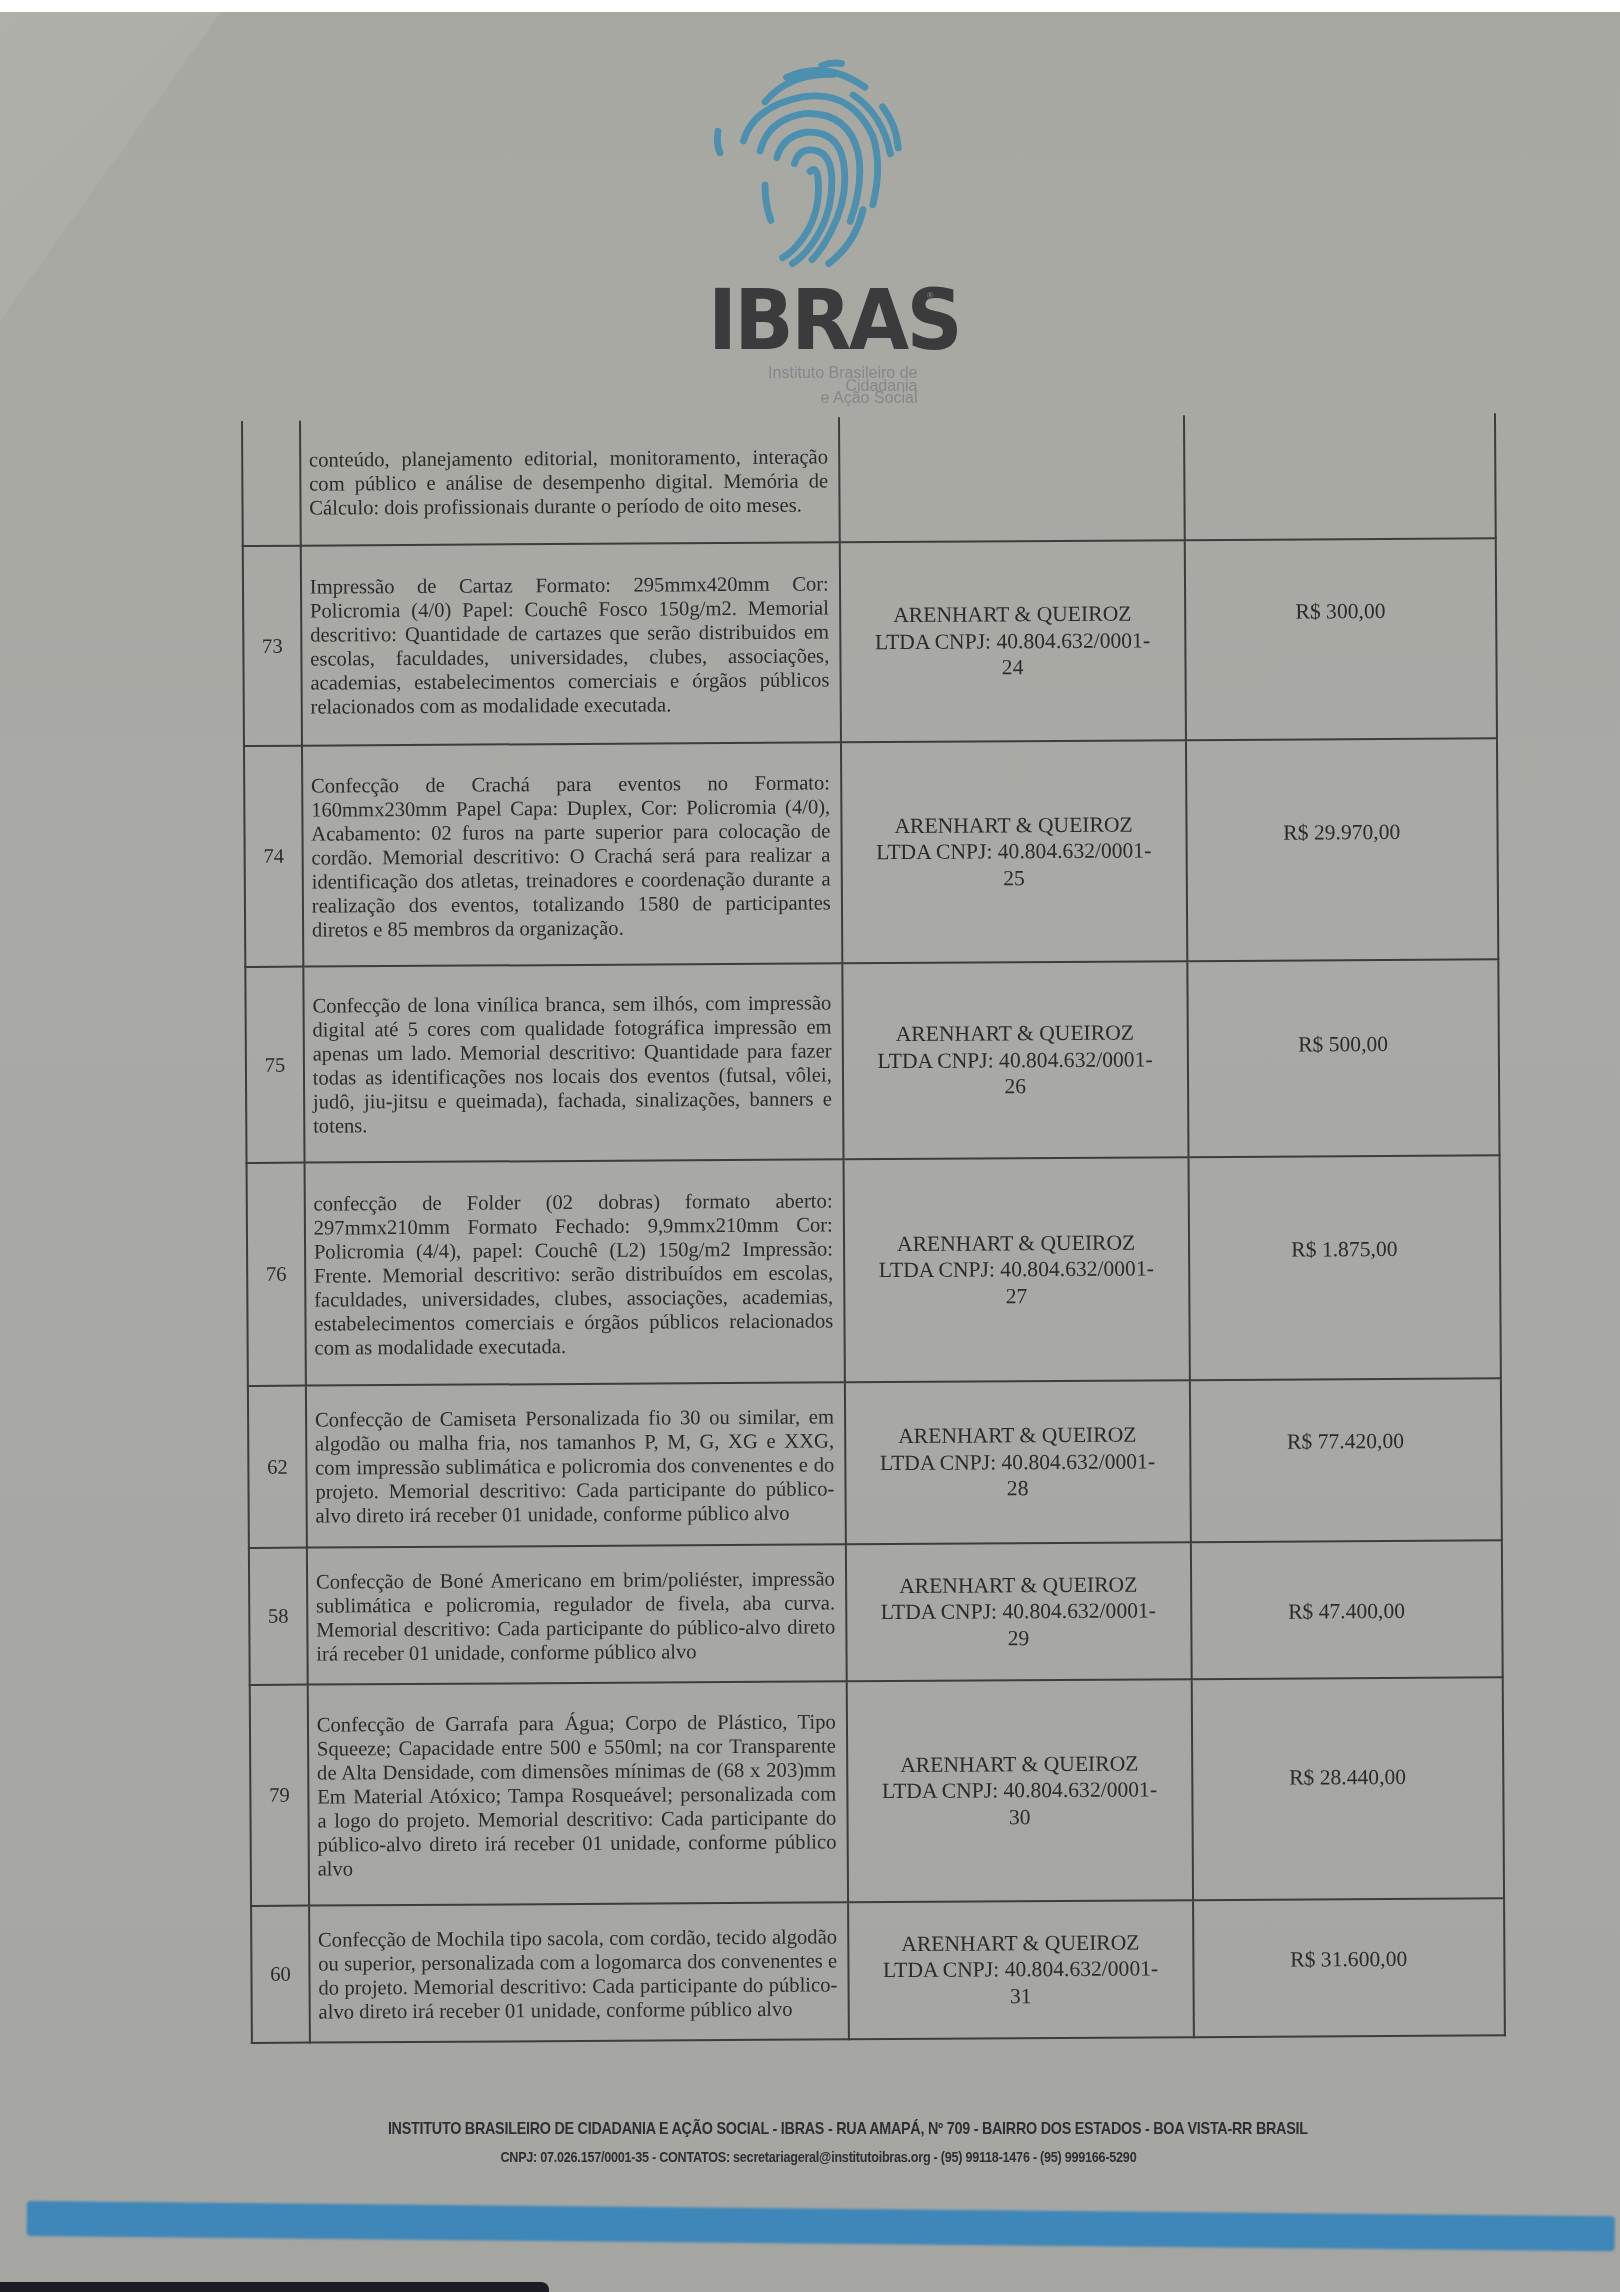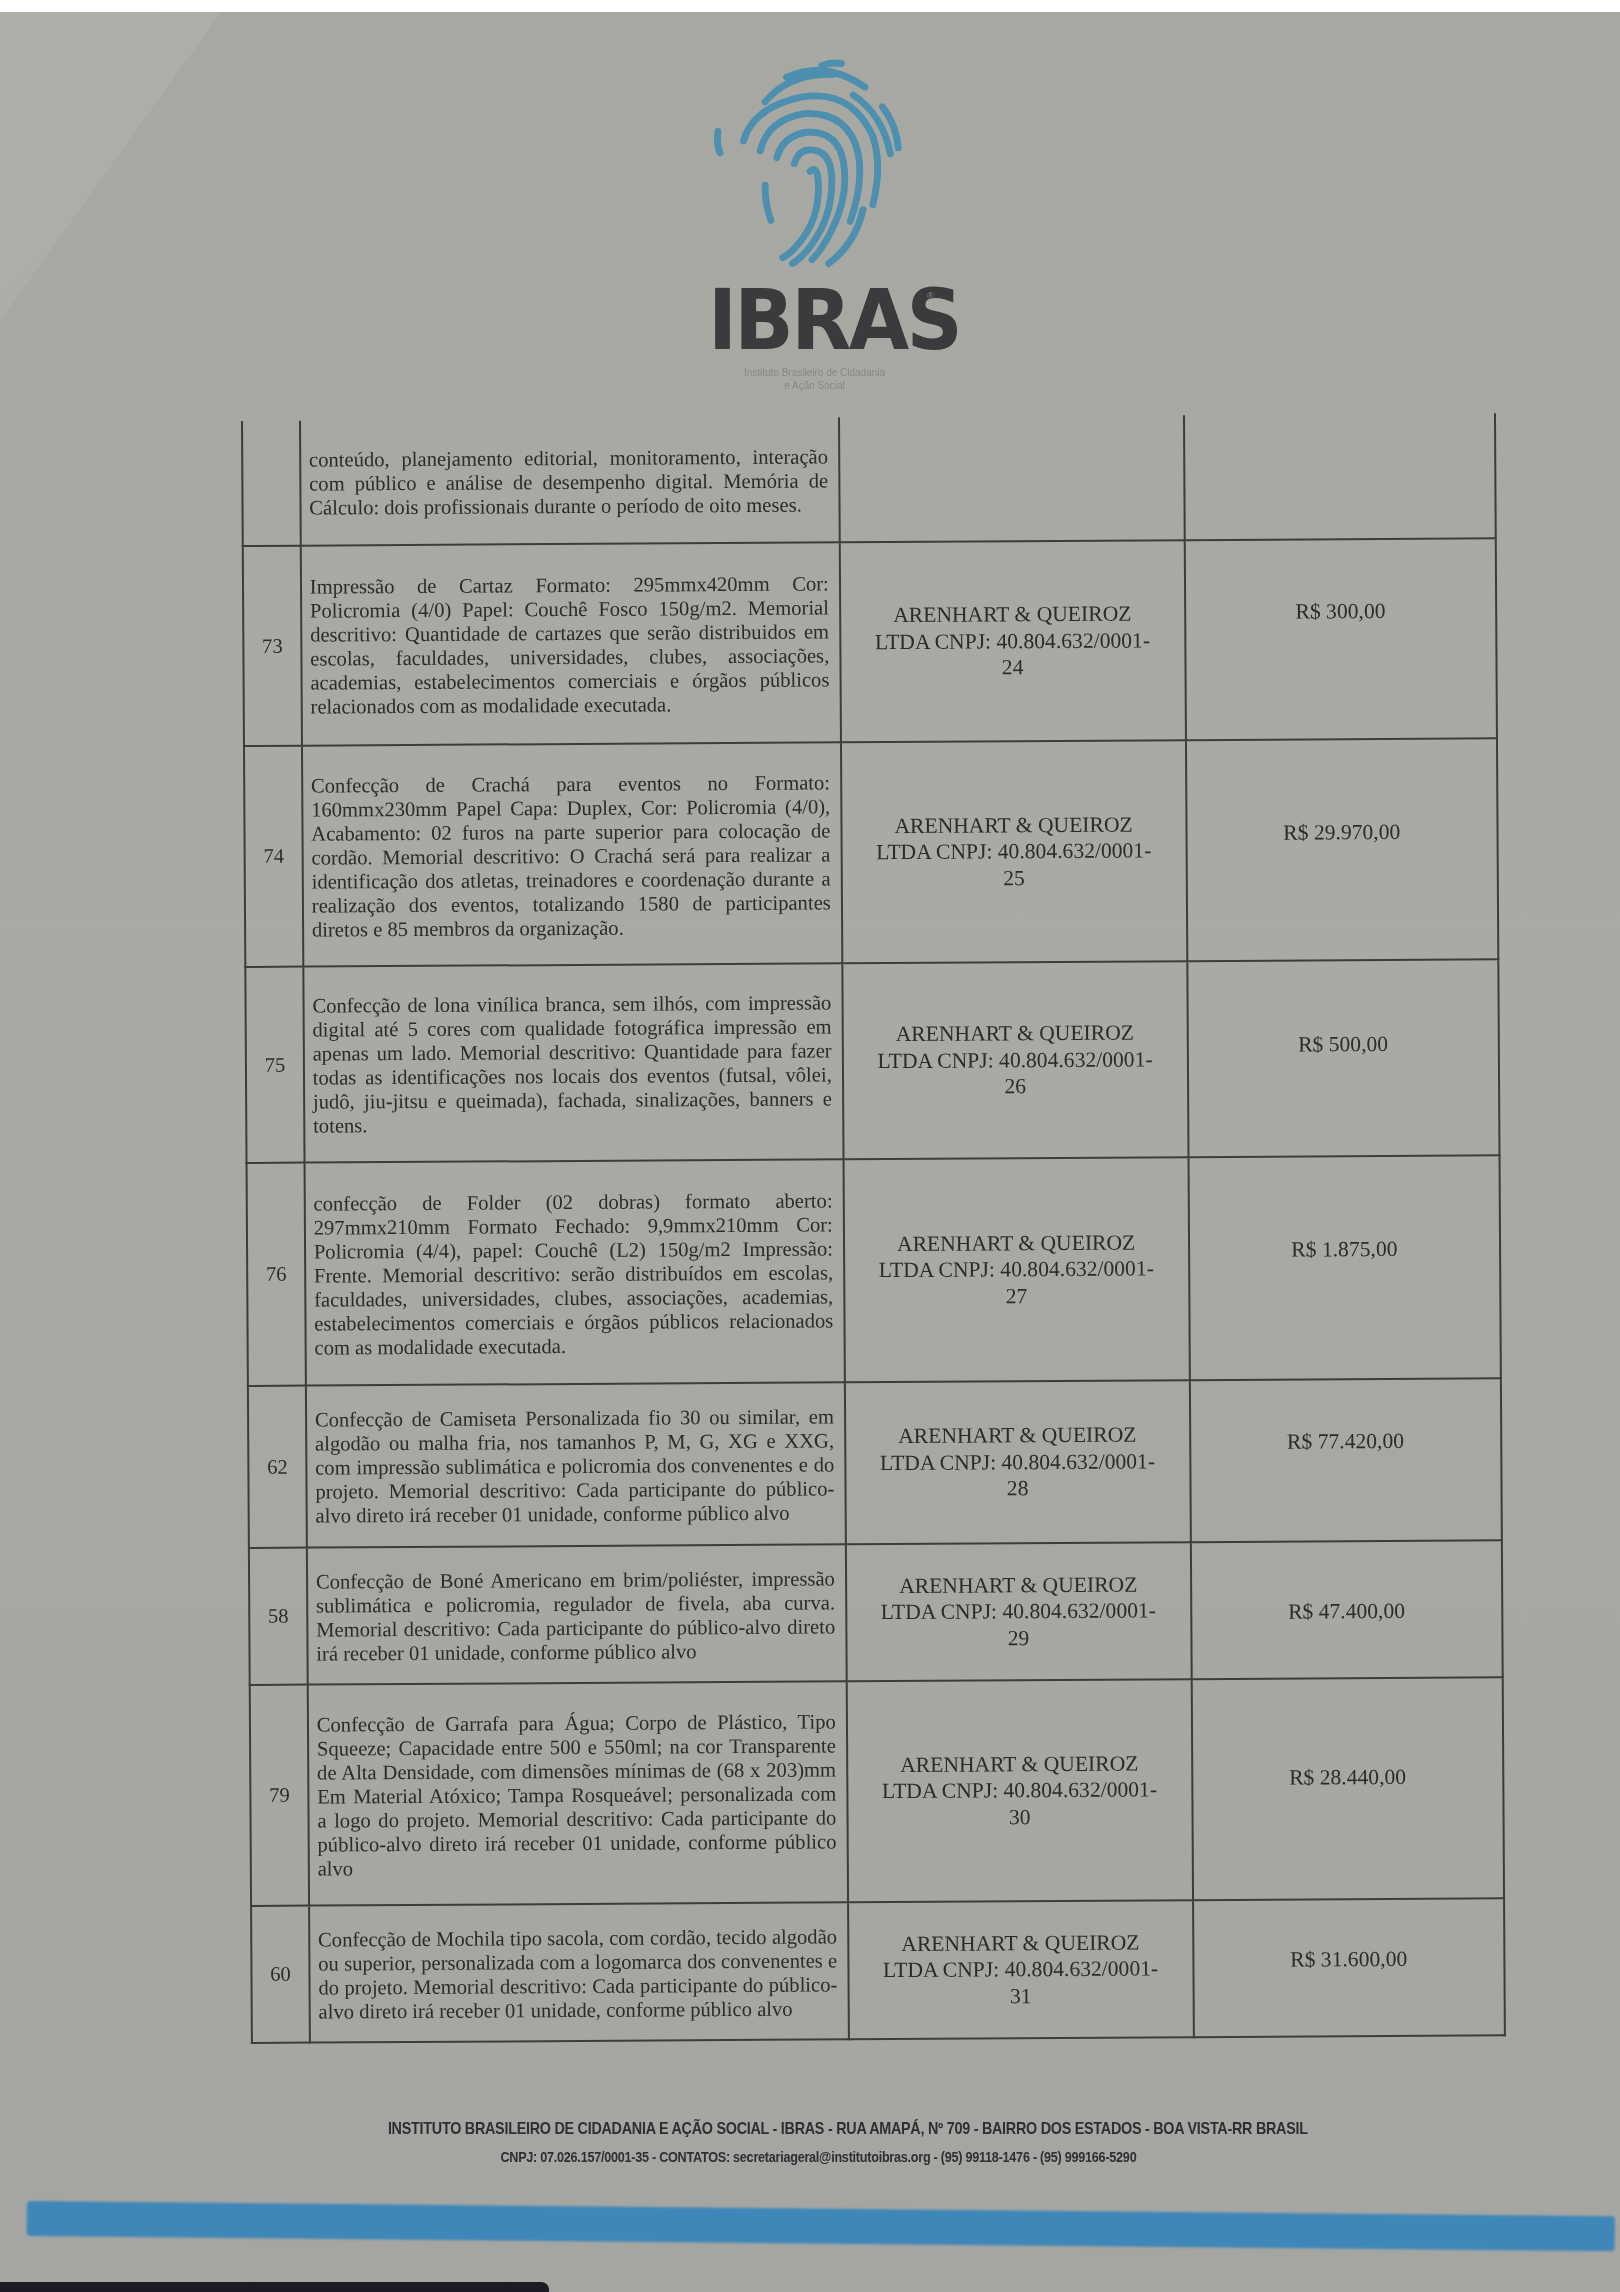--- a/index.html
+++ b/index.html
@@ -37,22 +37,22 @@
       font-family: "DejaVu Sans", sans-serif; font-weight: bold;
       font-size: 84px; letter-spacing: -2.9px; color: #3b3b3d;
       line-height: 1; transform: scaleX(0.93); transform-origin: left top;
     }
     .logo-reg {
       position: absolute; left: 241px; top: 243px;
       font-family: "Liberation Sans", sans-serif; font-size: 8.8px; color: #8a8a8a;
     }
     .logo-sub {
       position: absolute; left: 25.5px; top: 319px; width: 206px;
-      font-family: "Liberation Sans", sans-serif; font-size: 10px; color: #86878a;
-      text-align: center; line-height: 12.7px;
+      font-family: "Liberation Sans", sans-serif; font-size: 16px; color: #86878a;
+      text-align: right; line-height: 12.7px;
     }
 
     
     .table-wrap {
       position: absolute; left: 241px; top: 421px; width: 1255px;
       transform: rotate(-0.35deg); transform-origin: left top;
     }
     table.items {
       border-collapse: collapse;
       width: 1255px;

